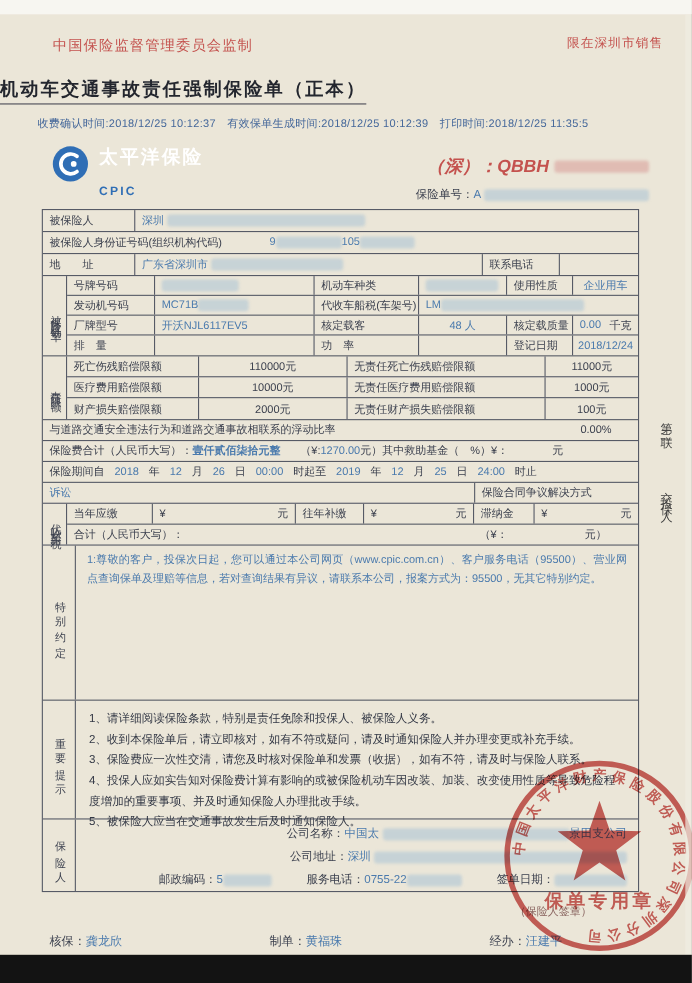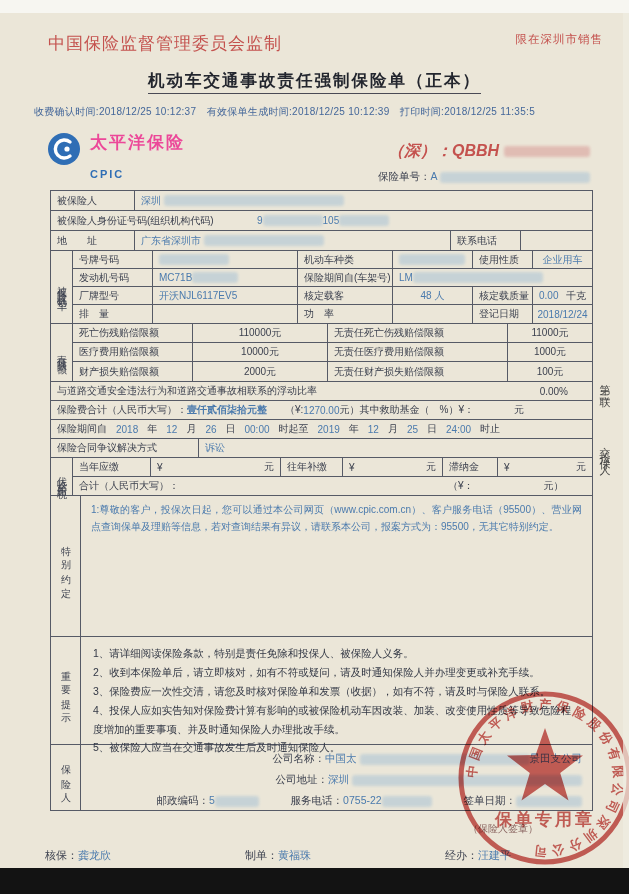--- a/index.html
+++ b/index.html
@@ -7,39 +7,39 @@
          font-family:"Liberation Sans","DejaVu Sans",sans-serif;color:#3a3f4d;}
   .paper{position:absolute;inset:0;background:linear-gradient(160deg,#efead e0,#ebe6d8 0%,#e9e3d4 55%,#e6ddcc 100%);background-color:#ebe6d8;}
   .top-strip{position:absolute;left:0;top:0;width:100%;height:13px;background:#f7f6f1;}
   .bottom-strip{position:absolute;left:0;bottom:0;width:100%;height:26px;background:#131313;}
   .right-edge{position:absolute;right:0;top:13px;bottom:26px;width:6px;background:#efece2;opacity:.7;}
 
   .red{color:#c4524e;}
   .blue{color:#4a7aad;}
   .ink{color:#3a3f4d;}
 
-  .regulator{position:absolute;left:48px;top:32px;font-size:17px;letter-spacing:1px;}
+  .regulator{position:absolute;left:48px;top:32px;font-size:13px;letter-spacing:1px;}
   .region{position:absolute;right:26px;top:32px;font-size:11.5px;letter-spacing:1px;}
-  .title{position:absolute;left:0;top:70px;width:100%;text-align:center;}
+  .title{position:absolute;left:0;top:70px;width:100%;text-align:left;}
   .title span{font-size:16.5px;font-weight:bold;color:#23262e;letter-spacing:2px;
               border-bottom:1.5px solid #4a4a55;padding-bottom:4px;}
   .times{position:absolute;left:34px;top:105px;font-size:10px;color:#44679a;letter-spacing:.3px;white-space:nowrap;}
 
   .brand{position:absolute;left:46px;top:131px;display:flex;align-items:flex-start;}
   .brand-text{margin-left:8px;}
-  .brand-name{font-size:17px;font-weight:bold;color:#ec4899;letter-spacing:2px;}
+  .brand-name{font-size:17px;font-weight:bold;color:#ffffff;letter-spacing:2px;}
   .brand-sub{font-size:11px;font-weight:bold;color:#2f6eb5;letter-spacing:2px;margin-top:14px;}
   .formcode{position:absolute;left:388px;top:141px;font-size:16px;font-weight:bold;font-style:italic;}
   .policyno{position:absolute;left:378px;top:170px;font-size:10.5px;}
 
   .rdt{display:inline-block;background:#a9c3d5;opacity:.55;border-radius:3px;
        filter:blur(1.5px);height:11px;vertical-align:middle;}
   .rdt.red-r{background:#d89a96;}
 
-  .tbl{position:absolute;left:50px;top:190px;width:543px;border:1px solid #565a66;box-sizing:border-box;}
+  .tbl{position:absolute;left:38px;top:190px;width:543px;border:1px solid #565a66;box-sizing:border-box;}
   .tr{display:flex;border-bottom:1px solid #565a66;box-sizing:border-box;}
   .tr:last-child{border-bottom:none;}
   .td{display:flex;align-items:center;padding:0 6px;font-size:10px;box-sizing:border-box;
       border-right:1px solid #565a66;white-space:nowrap;overflow:hidden;}
   .td:last-child{border-right:none;}
   .td.ctr{justify-content:center;}
   .td.btw{justify-content:space-between;}
   .grow{flex:1;}
   .section{display:flex;border-bottom:1px solid #565a66;}
   .section:last-child{border-bottom:none;}
@@ -145,21 +145,21 @@
             </div>
           <div class="td" style="width:60px">使用性质</div>
           <div class="td grow ctr blue">企业用车</div>
         </div>
         <div class="tr" style="height:18px">
           <div class="td" style="width:80px">发动机号码</div>
           <div class="td" style="width:145px">
               <span class="blue">MC71B</span>
               <span class="rdt" style="width:46px"></span>
             </div>
-          <div class="td" style="width:95px">保险期间自(车架号)</div>
+          <div class="td" style="width:95px">代收车船税(车架号)</div>
           <div class="td grow">
               <span class="blue">LM</span>
               <span class="rdt" style="width:130px"></span>
             </div>
         </div>
         <div class="tr" style="height:18px">
           <div class="td" style="width:80px">厂牌型号</div>
           <div class="td blue" style="width:145px">开沃NJL6117EV5</div>
           <div class="td" style="width:95px">核定载客</div>
           <div class="td ctr blue" style="width:80px">48 人</div>
@@ -240,22 +240,22 @@
         <span class="sp blue">12</span>
           <span>月</span>
         <span class="sp blue">25</span>
           <span>日</span>
         <span class="sp blue">24:00</span>
           <span>时止</span>
       </div>
     </div>
 
     <div class="tr" style="height:19px">
+      <div class="td grow blue">诉讼</div>
       <div class="td" style="width:148px">保险合同争议解决方式</div>
-      <div class="td grow blue">诉讼</div>
     </div>
 
     <div class="section">
       <div class="side">
           <div class="vlabel">代收车船税</div>
         </div>
       <div class="sec-body">
         <div class="tr" style="height:19px">
           <div class="td" style="width:78px">当年应缴</div>
           <div class="td btw" style="width:130px">

